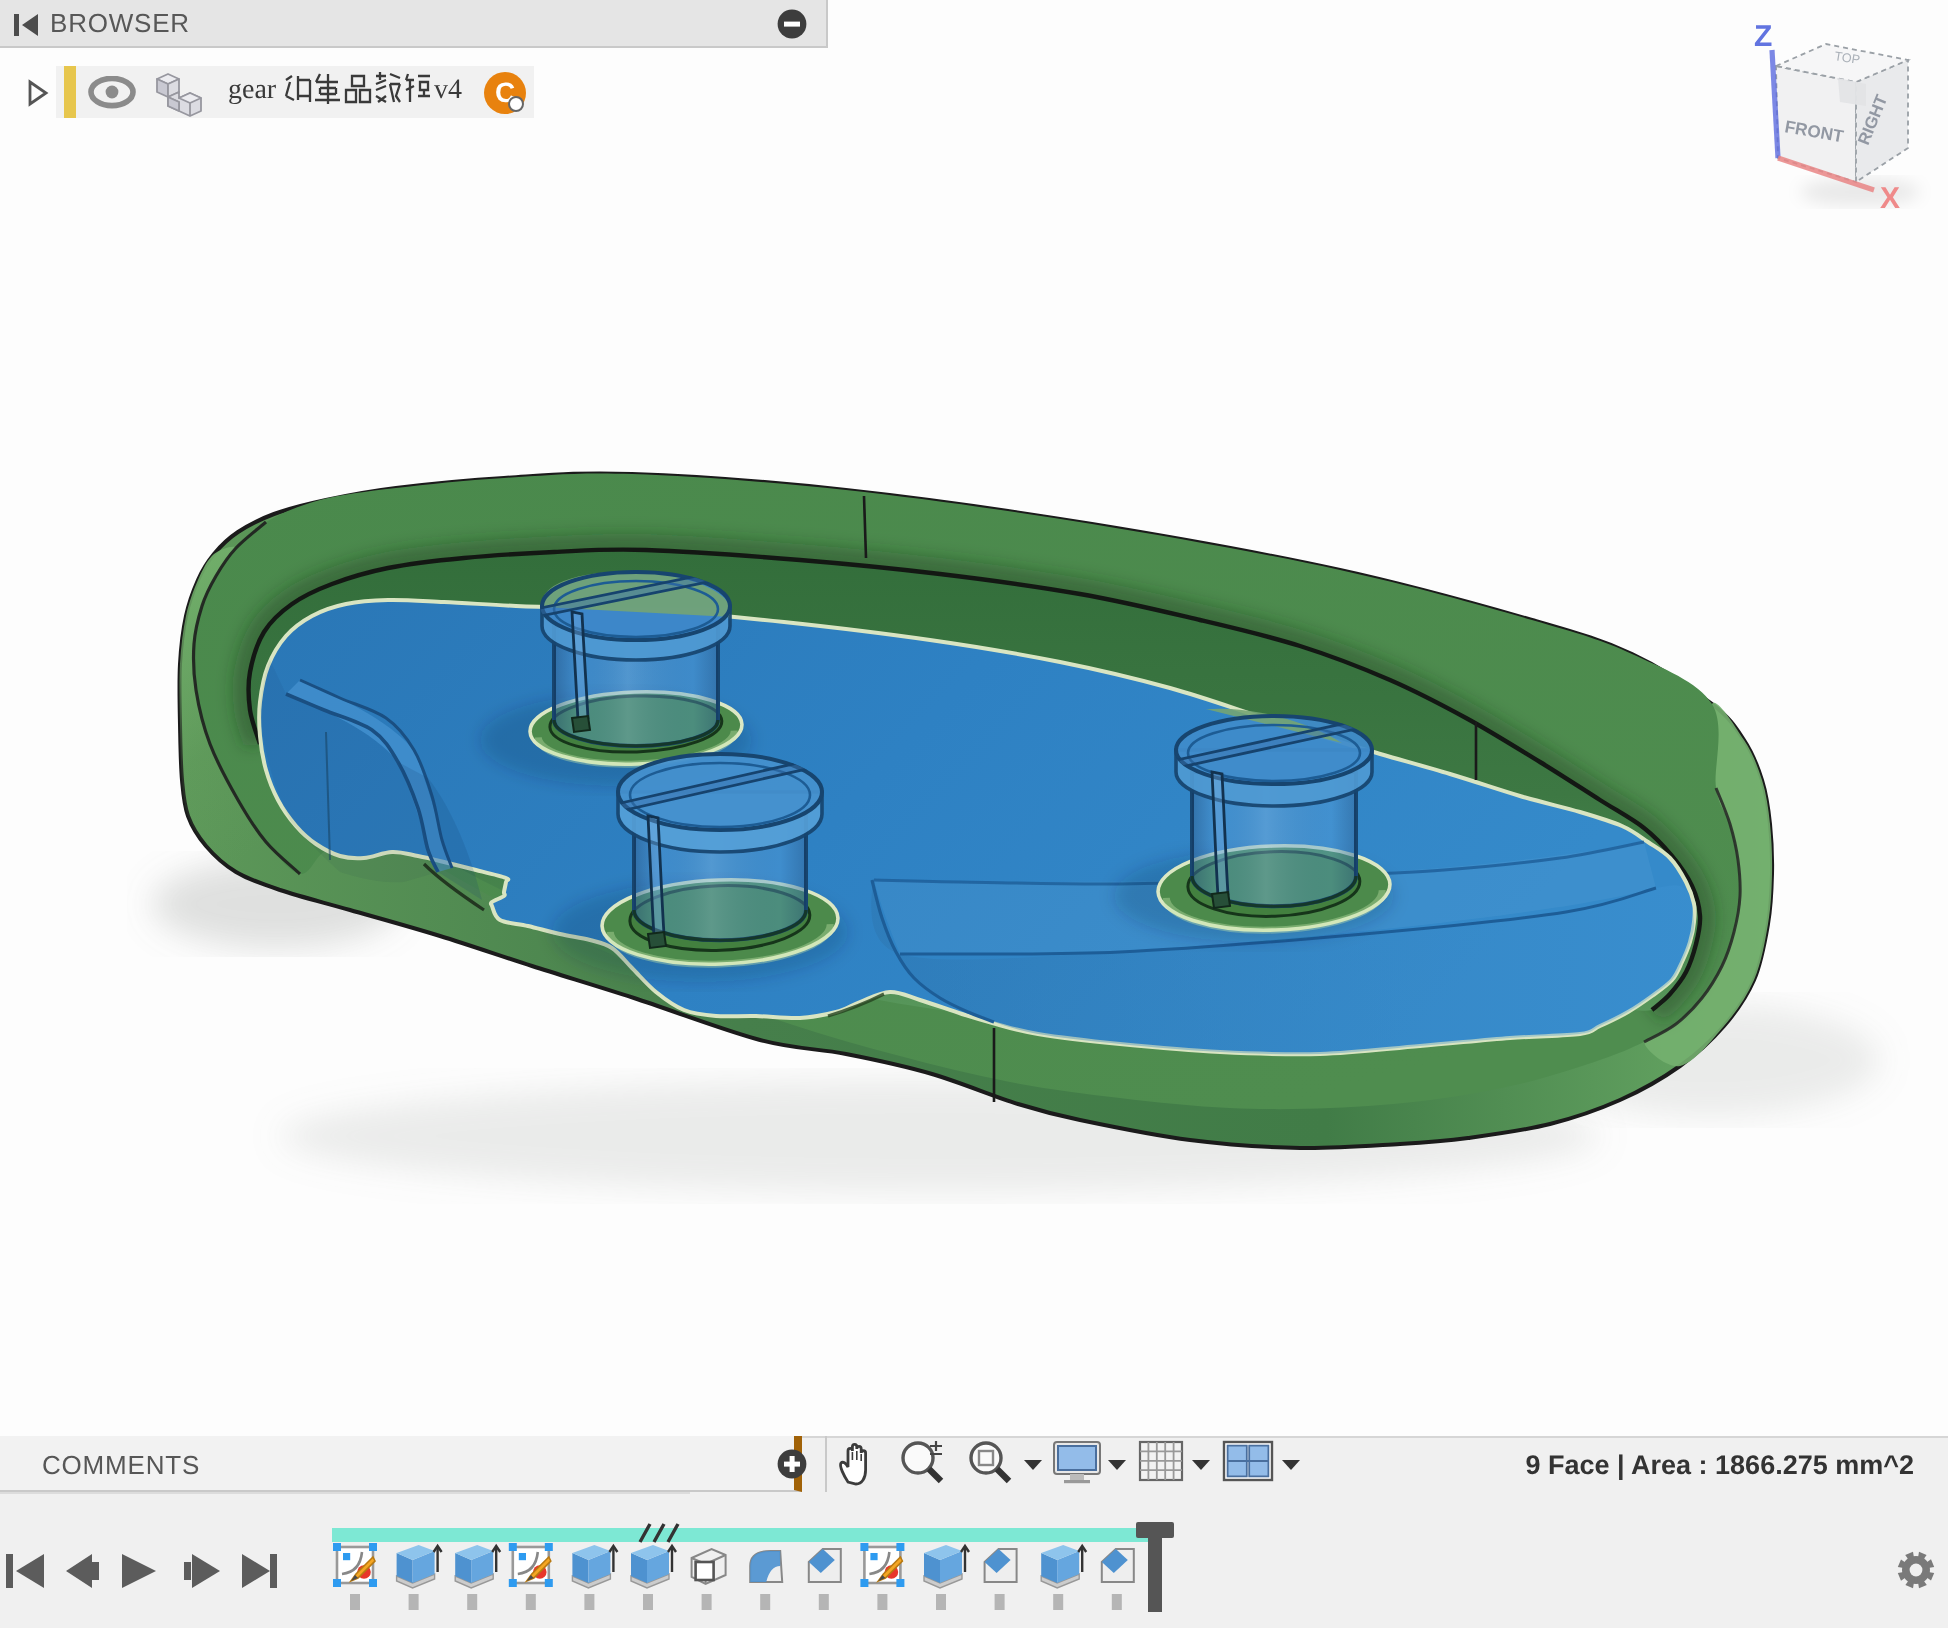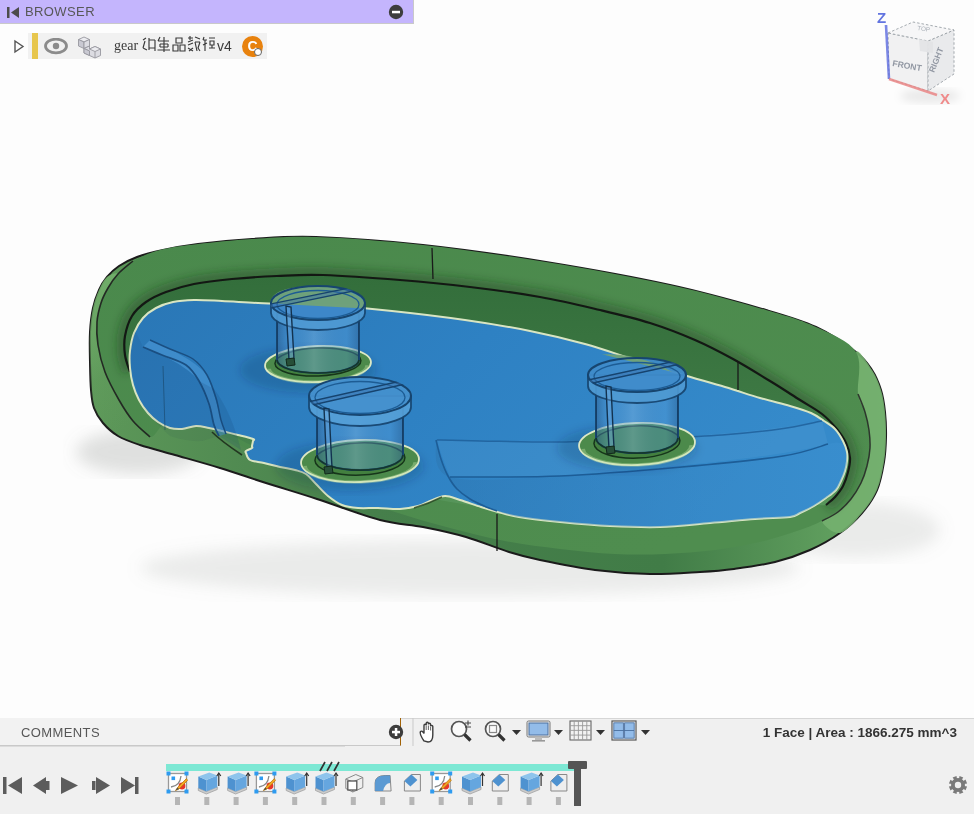--- a/index.html
+++ b/index.html
@@ -1,30 +1,30 @@
 <!DOCTYPE html>
 <html><head><meta charset="utf-8"><style>
 * { margin:0; padding:0; box-sizing:border-box; }
 body { width:974px; height:814px; overflow:hidden; background:#fdfdfd;
        font-family:"Liberation Sans", sans-serif; position:relative; }
 .browser-hdr { position:absolute; left:0; top:0; width:414px; height:24px;
-  background:#c4b5fd; border:1px solid #c9c9c9; border-left:none; border-top:none; }
+  background:#e5e5e5; border:1px solid #c9c9c9; border-left:none; border-top:none; }
 .browser-hdr .ttl { position:absolute; left:25px; top:4px; font-size:13px; color:#575757; letter-spacing:0.4px; }
 .tree-row { position:absolute; left:28px; top:33px; width:239px; height:26px; background:#f1f1f1; }
 .ybar { position:absolute; left:32px; top:33px; width:6px; height:26px; background:#e7c64d; }
 .tree-txt { position:absolute; left:114px; top:38px; font-size:14px; color:#3a3a3a;font-family:Liberation Serif, serif; }
-.tree-txt2 { position:absolute; left:217px; top:38px; font-size:14px; color:#3a3a3a; }
+.tree-txt2 { position:absolute; left:217px; top:38px; font-size:14px; color:#3a3a3a;font-family:Liberation Serif, serif; }
 .cbadge { position:absolute; left:242px; top:36px; width:21px; height:21px; border-radius:50%;
   background:#e8820e; color:#fff; font-size:14px; font-weight:bold; text-align:center; line-height:21px; }
 .cdot { position:absolute; left:254px; top:48px; width:8px; height:8px; border-radius:50%;
   background:#fff; border:1.5px solid #666; }
 .bottombar { position:absolute; left:0; top:718px; width:974px; height:29px; background:#f0f0f0;
   border-top:1px solid #d6d6d6; }
 .comments { position:absolute; left:0; top:718px; width:401px; height:28px; background:#f2f2f2;
-  border-right:1px solid #a16207; border-bottom:1px solid #c9c9c9; }
+  border-right:4px solid #a16207; border-bottom:1px solid #c9c9c9; }
 .comments .ttl { position:absolute; left:21px; top:7px; font-size:13px; color:#575757; letter-spacing:0.4px; }
 .statustxt { position:absolute; right:17px; top:725px; font-size:13.5px; font-weight:bold; color:#333; }
 .timeline { position:absolute; left:0; top:747px; width:974px; height:67px; background:#f0f0f0; }
 .subline { position:absolute; left:0; top:746px; width:345px; height:1px; background:#dcdcdc; }
 </style></head>
 <body>
 <svg width="974" height="814" viewBox="0 0 974 814" xmlns="http://www.w3.org/2000/svg" style="position:absolute;left:0;top:0">
     <defs>
       <linearGradient id="gslivl" x1="0.1" y1="0" x2="0.35" y2="1">
         <stop offset="0" stop-color="#72b06b" stop-opacity="1"></stop>
@@ -293,21 +293,21 @@
     </g>
     <path d="M184,14 L193,14 L188.5,19 Z" fill="#333"></path>
     <g transform="translate(200,5)">
       <rect x="0" y="0" width="24" height="19" fill="#fff" stroke="#555" stroke-width="1.2"></rect>
       <rect x="1.8" y="1.8" width="9.6" height="15.4" fill="#93bce9" stroke="#4a6f9e" stroke-width="0.9"></rect>
       <rect x="12.6" y="1.8" width="9.6" height="15.4" fill="#93bce9" stroke="#4a6f9e" stroke-width="0.9"></rect>
       <path d="M1.8,9.5 H22" stroke="#4a6f9e" stroke-width="0.9"></path>
     </g>
     <path d="M229,14 L238,14 L233.5,19 Z" fill="#333"></path>
   </svg>
-<span class="statustxt">1 Face | Area : 1866.275 mm^3</span>
+<span class="statustxt">9 Face | Area : 1866.275 mm^2</span>
 <div class="timeline"></div>
 <div class="subline"></div>
 <svg width="974" height="67" viewBox="0 0 974 67" style="position:absolute;left:0;top:747px">
     <g fill="#5c5c5c">
       <rect x="3" y="30" width="3.5" height="17"></rect>
       <path d="M22,30 L8,38.5 L22,47 Z"></path>
       <path d="M33,38.5 L46,30 L46,47 Z"></path>
       <rect x="46" y="34" width="3.5" height="9"></rect>
       <path d="M61,30 L78,38.5 L61,47 Z"></path>
       <rect x="92" y="34" width="3.5" height="9"></rect>

